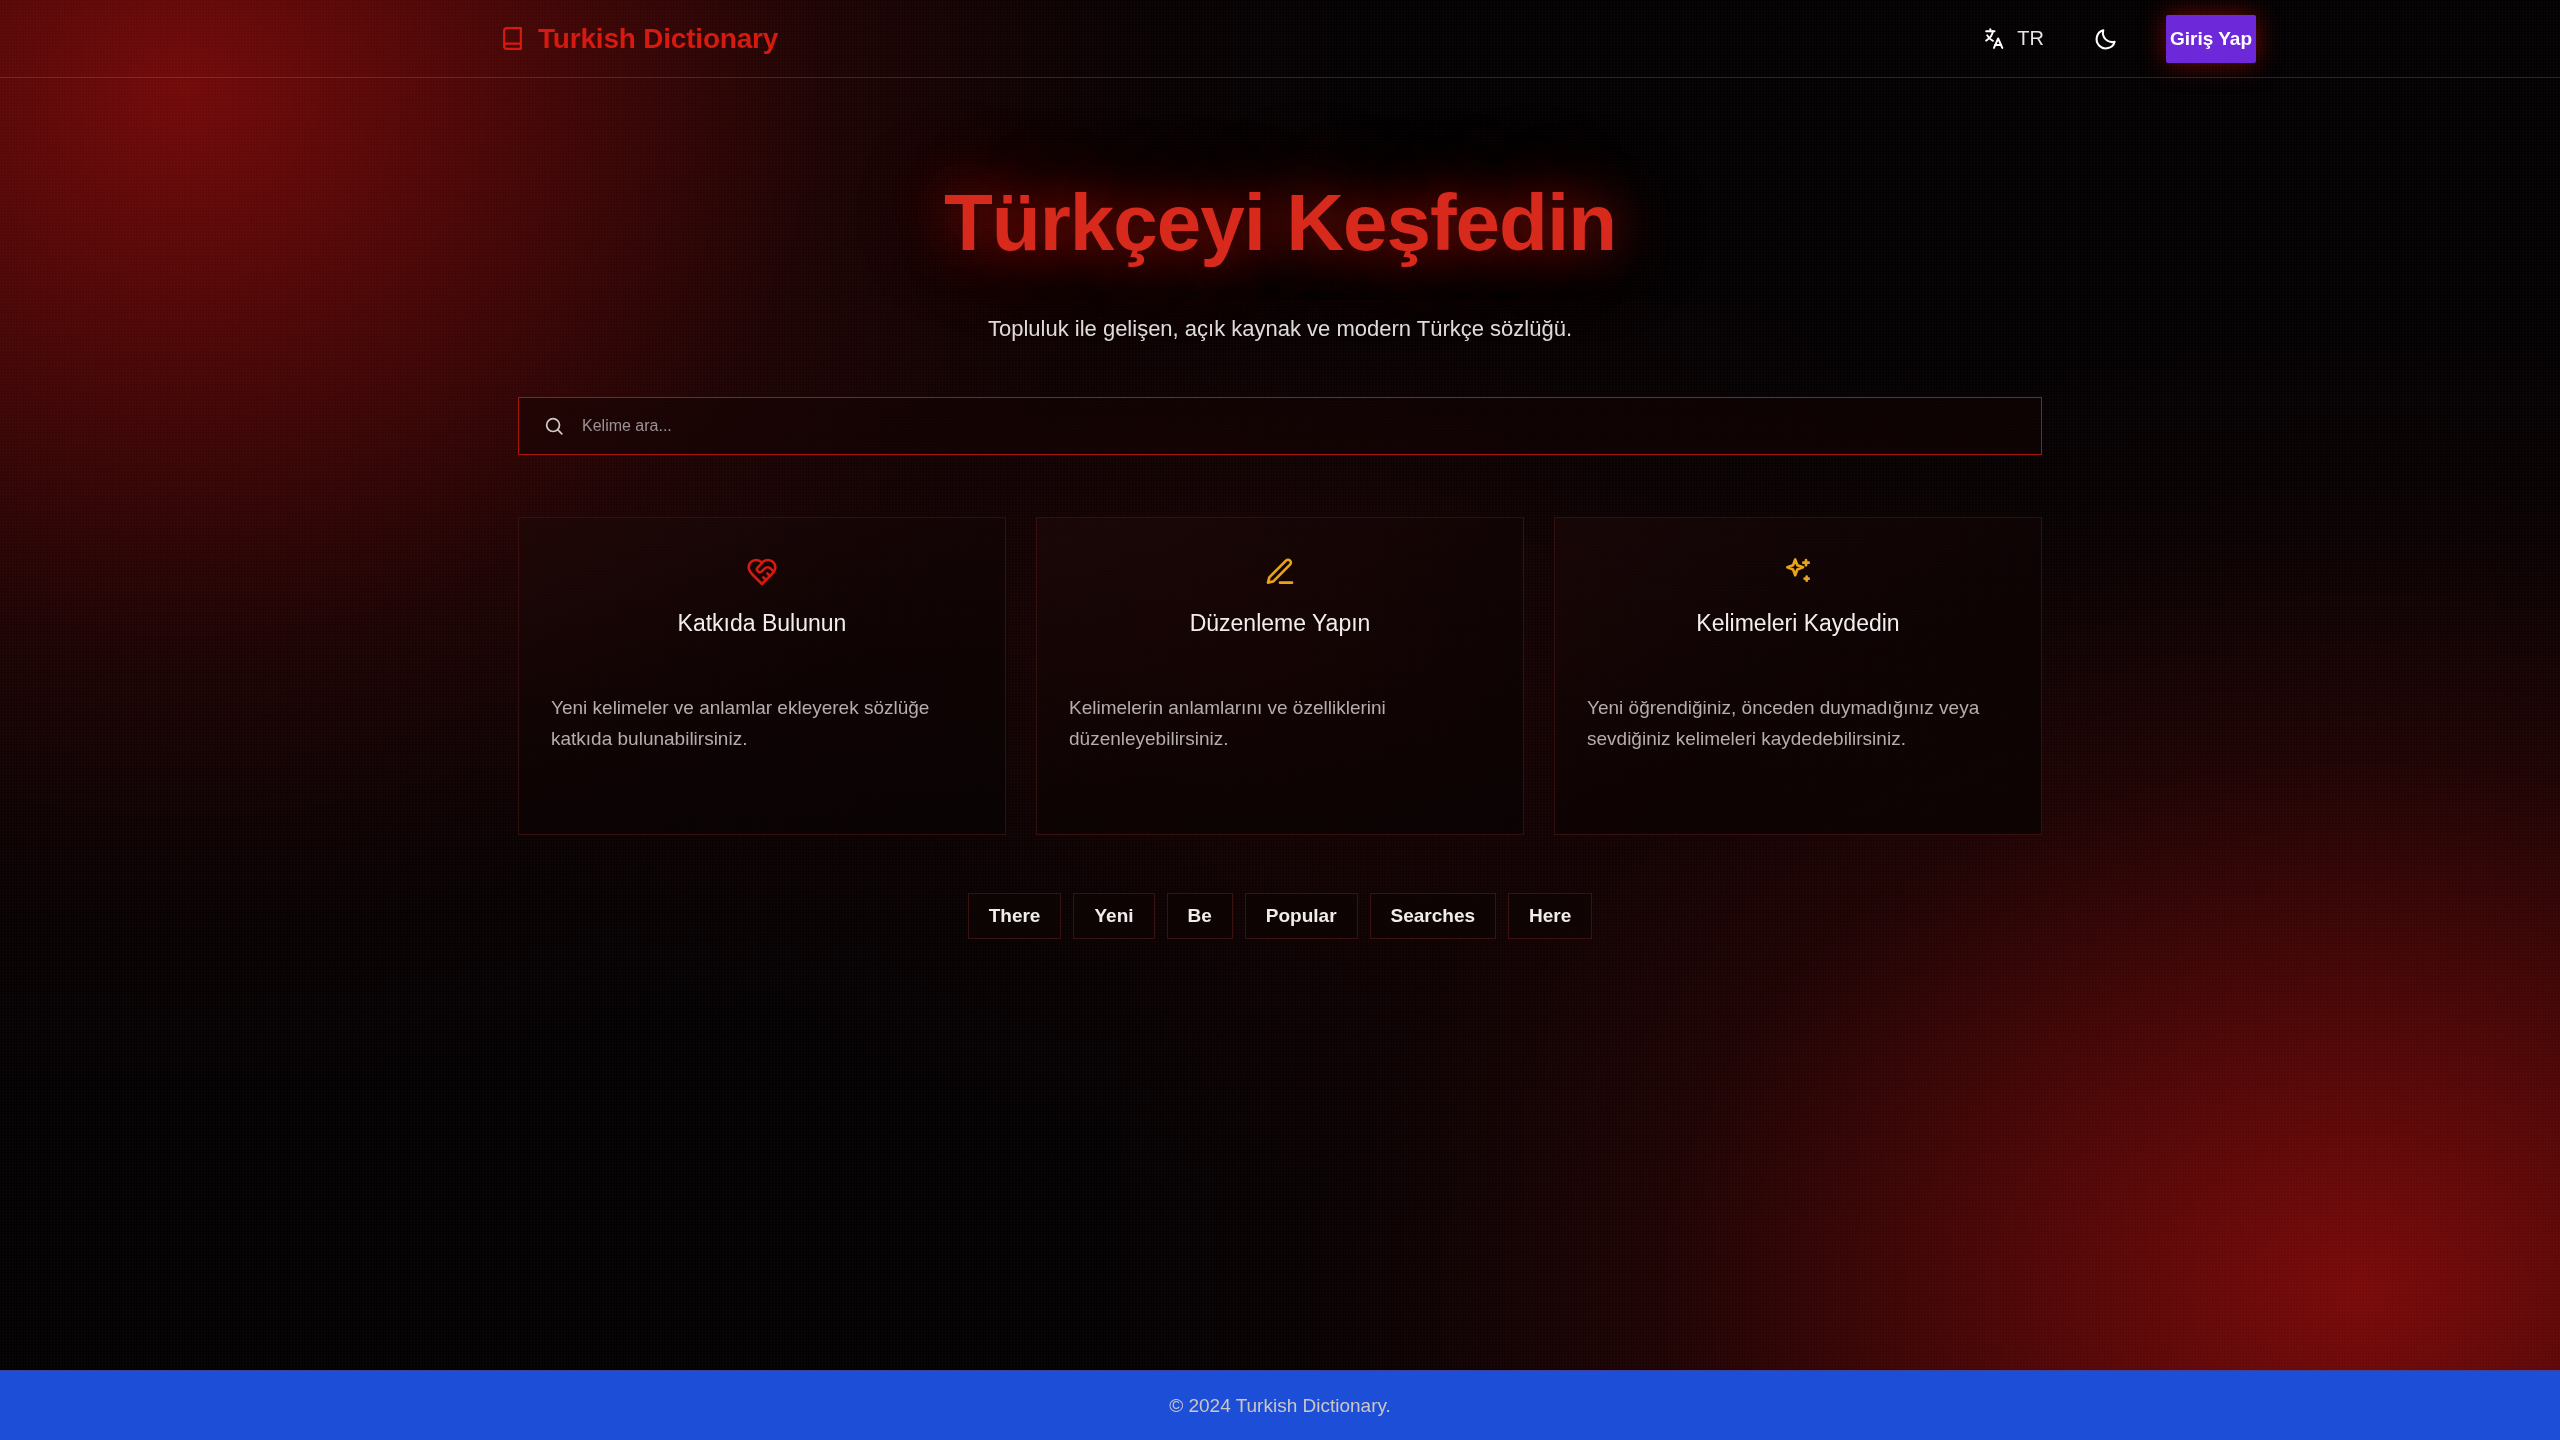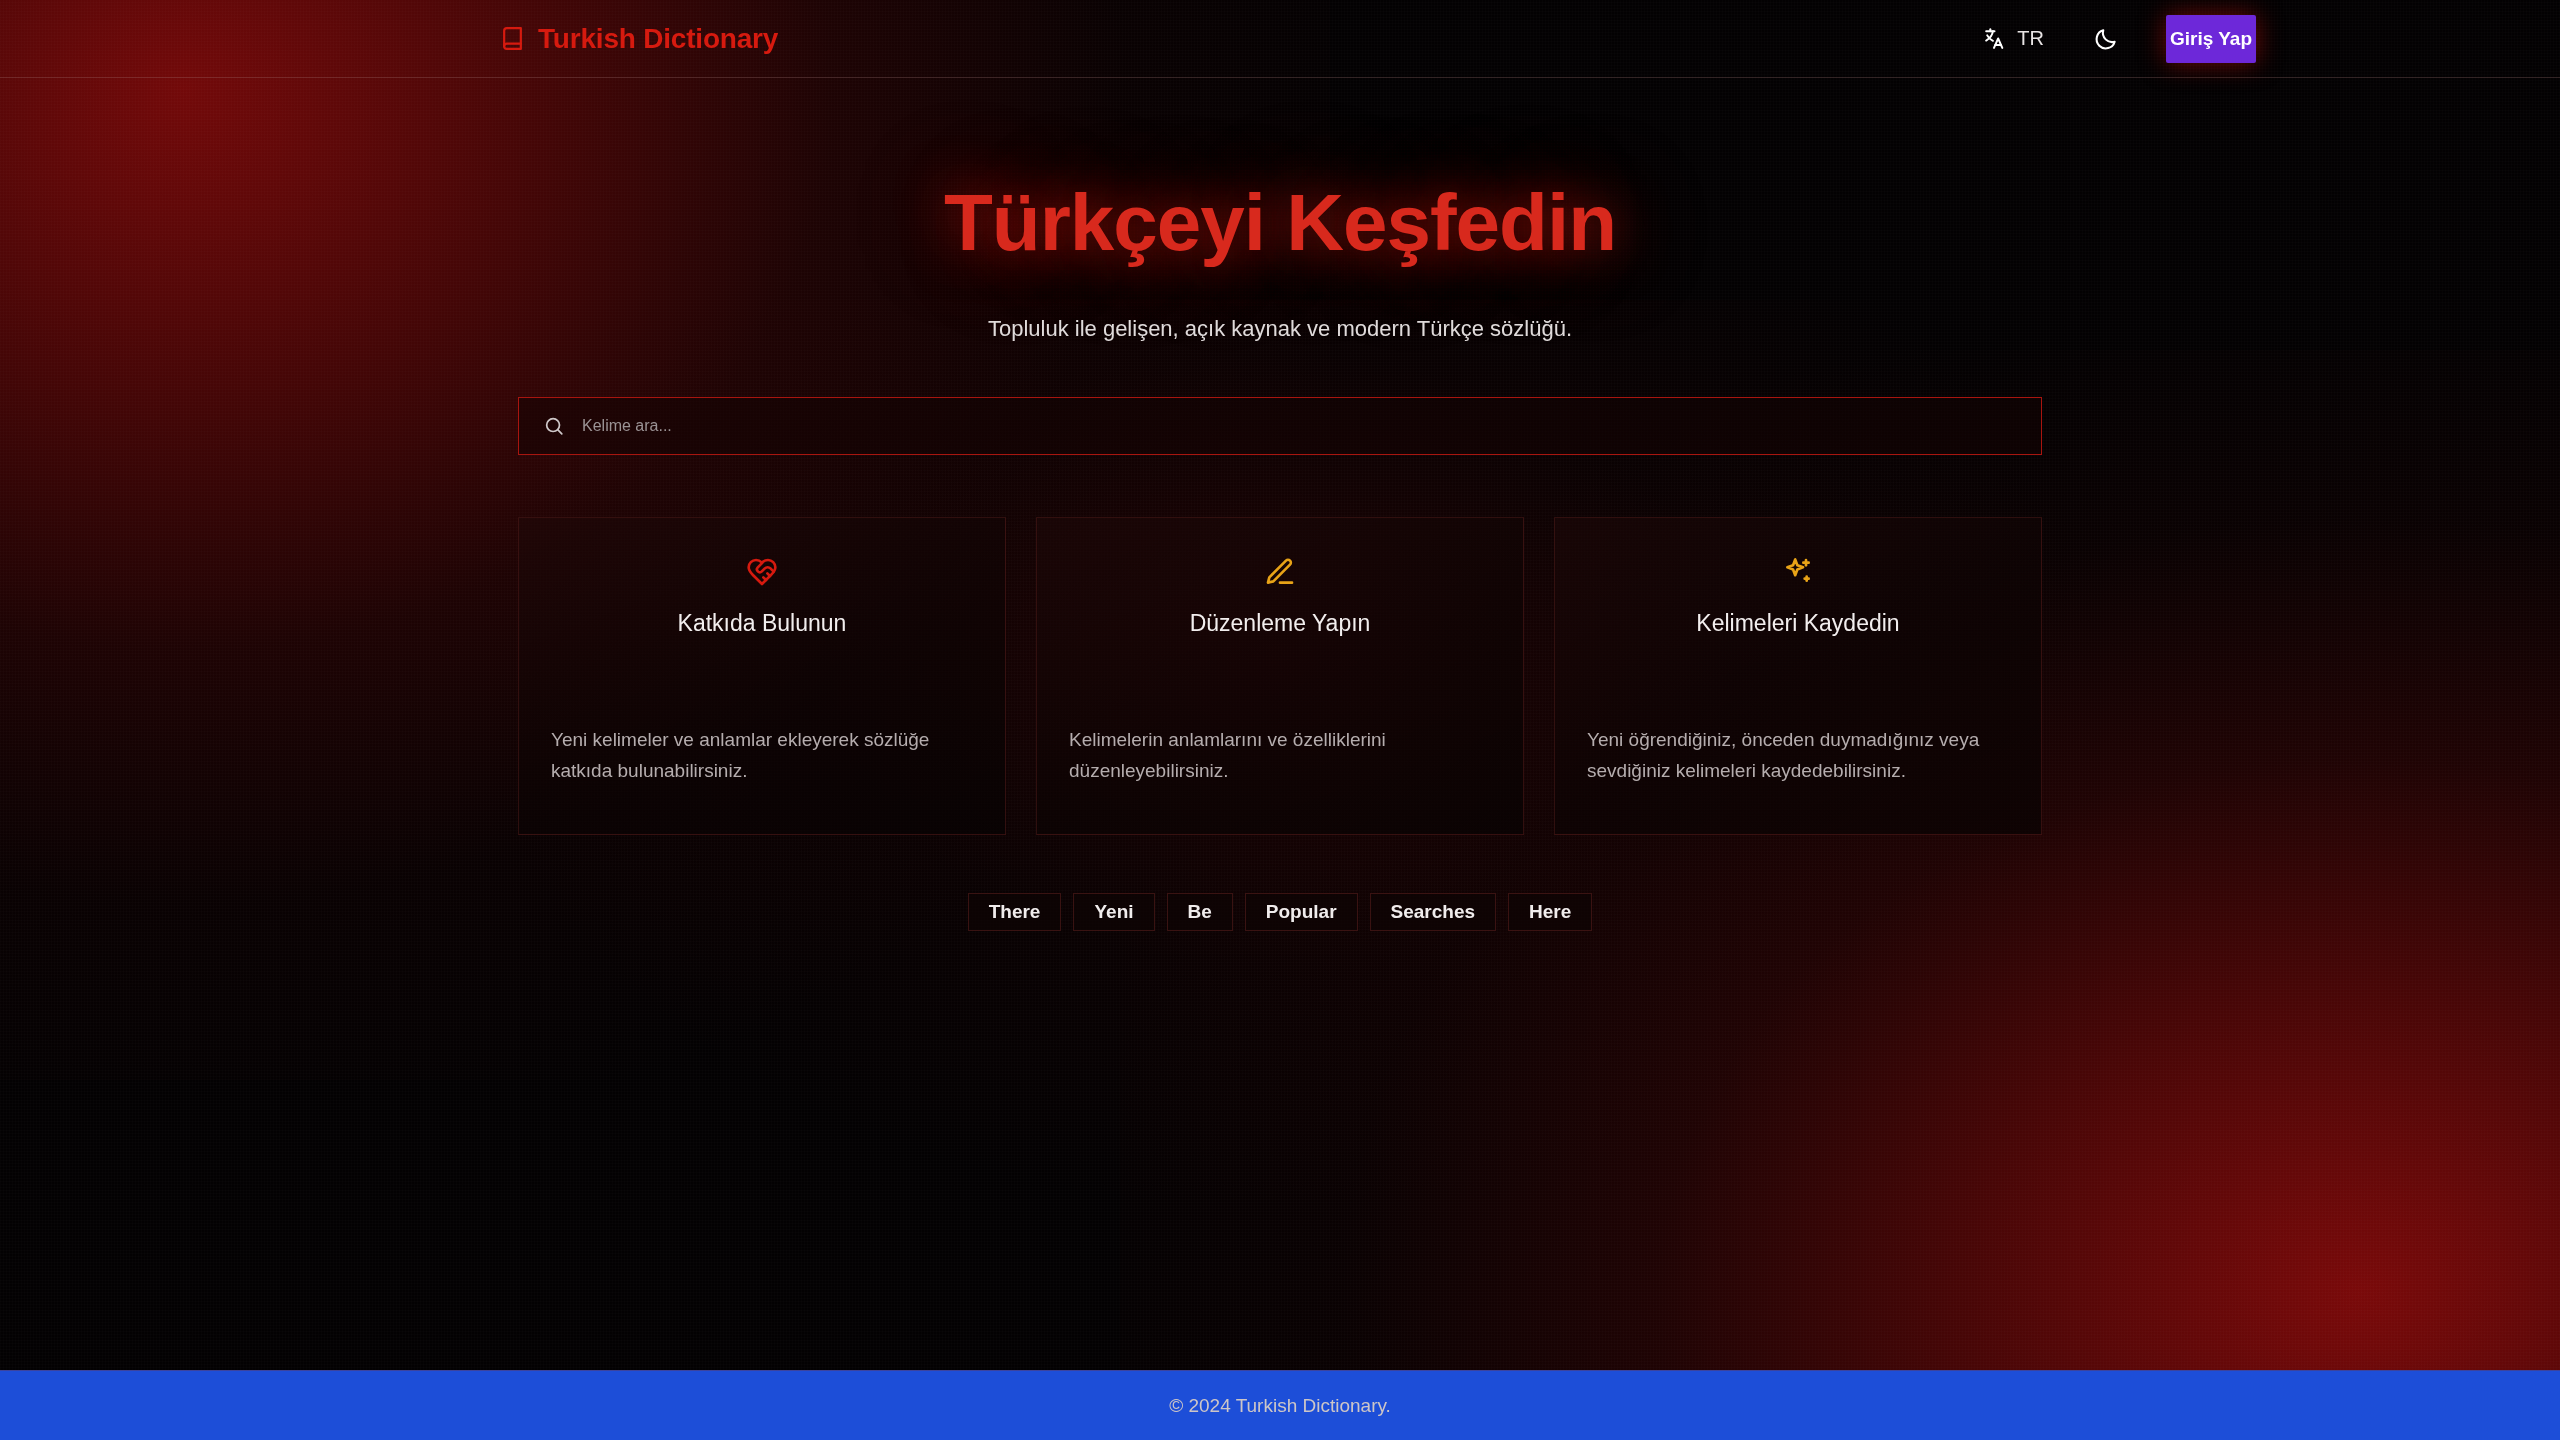--- a/index.html
+++ b/index.html
@@ -178,21 +178,21 @@
     cursor:pointer;
   }
   .card-icon { width:32px; height:32px; display:block; }
   .card-title {
     margin-top:22px;
     color:#f2eeee;
     font-size:23px; font-weight:normal;
     text-align:center;
   }
   .card-desc {
-    margin-top:88px;
+    margin-top:56px;
     color:#b5adae;
     font-size:19px;
     line-height:1.62;
     text-align:left;
     width:100%;
   }
 
   
   .popular {
     margin-top:58px;
@@ -204,21 +204,21 @@
   }
   .chips {
     margin-top:20px;
     display:flex; justify-content:center; gap:12px;
   }
   .chip {
     background:rgba(14,4,4,0.72);
     border:1px solid rgba(110,38,36,0.45);
     color:#f0ecec;
     font-size:19px; font-weight:bold;
-    padding:0 20px; height:38px;
+    padding:0 20px; height:46px;
     display:flex; align-items:center; justify-content:center;
     cursor:pointer; white-space:nowrap;
   }
 
   
   .footer {
     position:absolute; left:0; bottom:0;
     width:2560px; height:70px;
     border-top:1px solid rgba(120,50,48,0.35);
     display:flex; align-items:center; justify-content:center;

